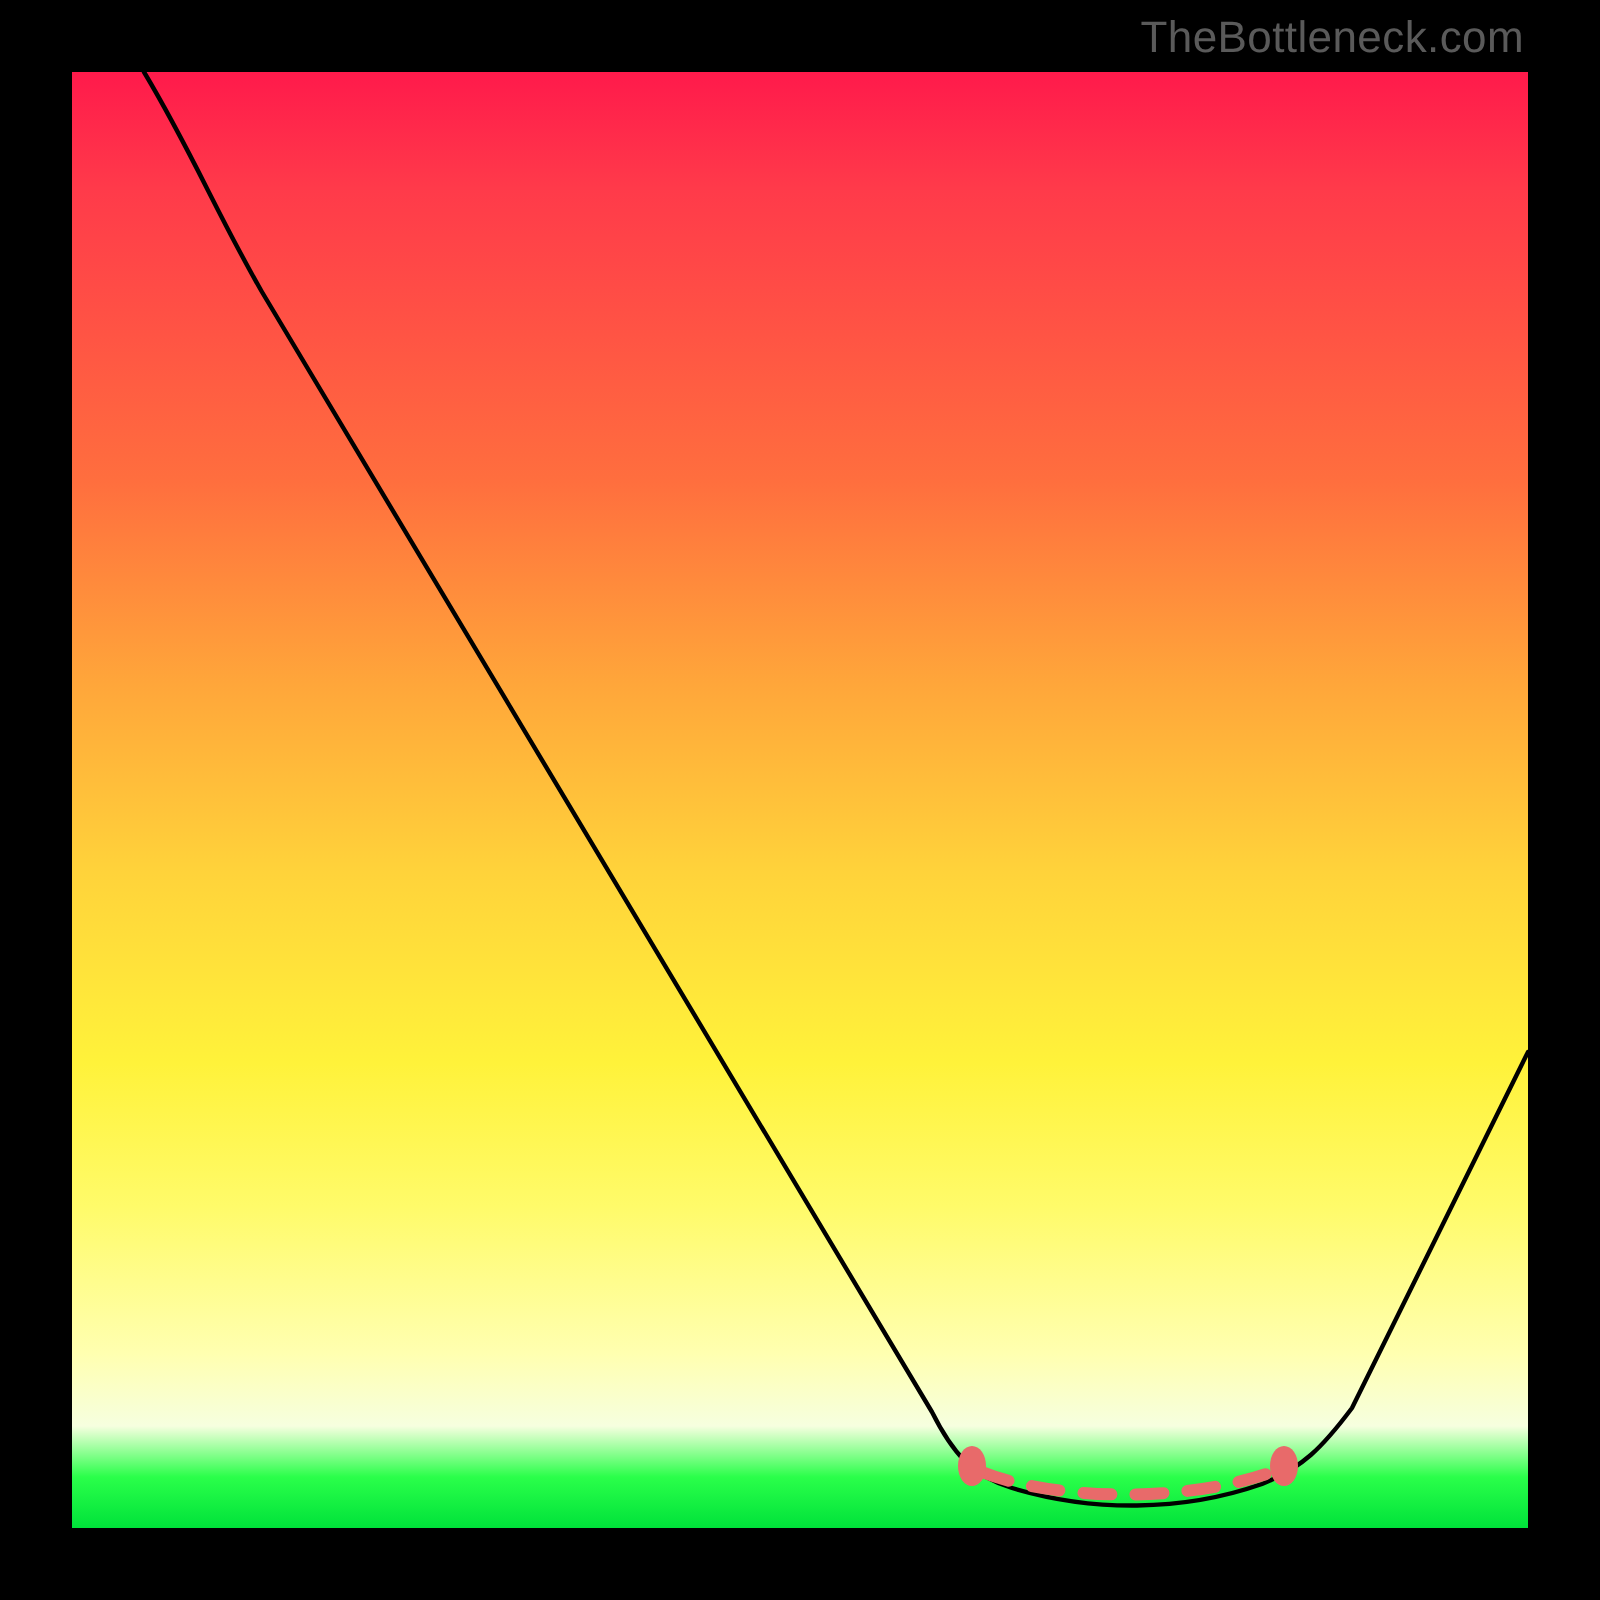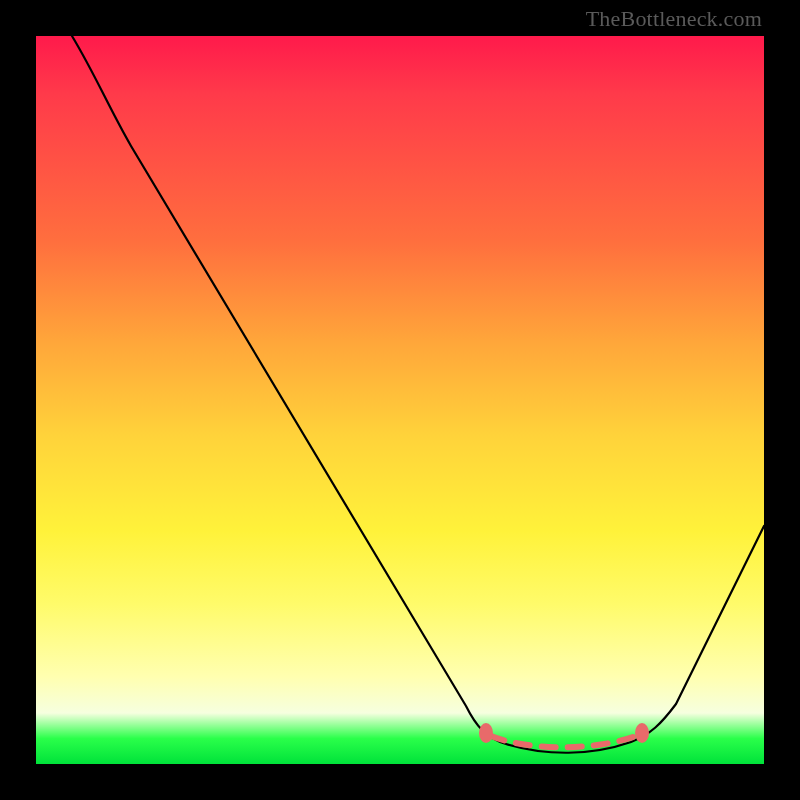--- a/index.html
+++ b/index.html
@@ -42,21 +42,20 @@
     );
   }
   .attribution {
     position: absolute;
     top: 6px;
     right: 38px;
     color: #5a5a5a;
     font-size: 22px;
     font-weight: 500;
     letter-spacing: 0.2px;
-    font-family: Liberation Serif, serif;
   }
   svg.curve {
     position: absolute;
     left: 0;
     top: 0;
     width: 728px;
     height: 728px;
     overflow: visible;
   }
   .curve-path {

